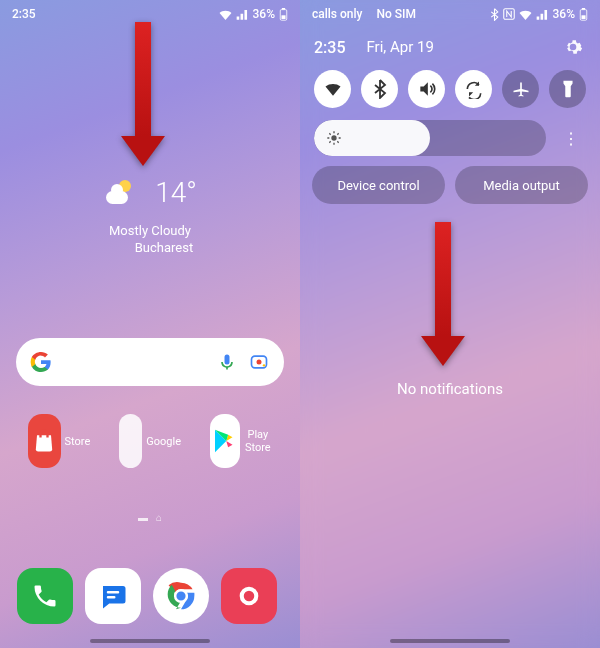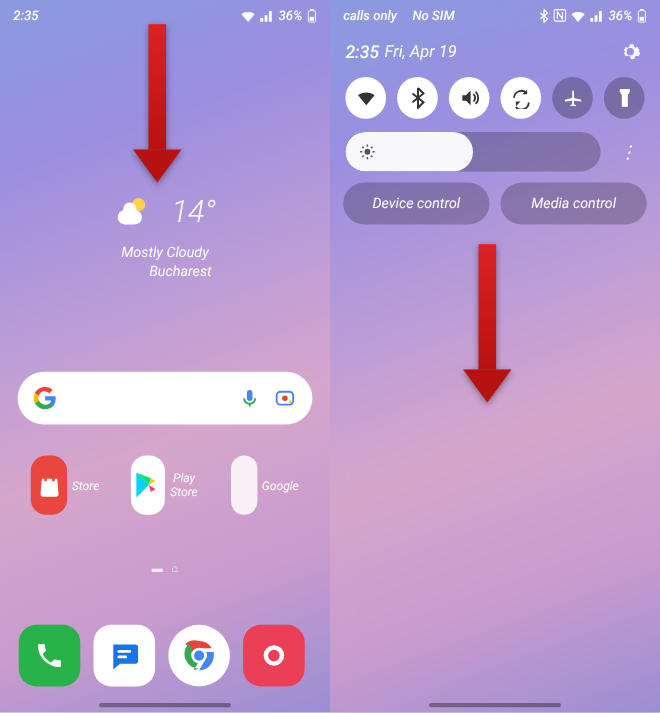--- a/index.html
+++ b/index.html
@@ -1,21 +1,20 @@
 <!DOCTYPE html>
 <html><head>
 <meta charset="utf-8">
 <style>
   * { box-sizing: border-box; margin: 0; padding: 0; }
   html, body { width: 600px; height: 648px; overflow: hidden; font-family: -apple-system, Roboto, Arial, sans-serif; }
   body { display: flex; background: #fff; }
   .screen {
     width: 300px; height: 648px; position: relative; overflow: hidden;
     background: linear-gradient(160deg, #8a9be0 0%, #9b8ee0 20%, #b89bd8 40%, #d6a6cc 60%, #c99bce 80%, #9a8ed3 100%);
-    font-style: italic;
   }
   .screen2 { filter: none; }
   .screen2 .blurbg {
     position: absolute; inset: 0;
     background: linear-gradient(160deg, #8a9be0 0%, #9b8ee0 20%, #b89bd8 40%, #d6a6cc 60%, #c99bce 80%, #9a8ed3 100%);
     filter: blur(10px);
   }
   
   .status-bar {
     position: absolute; top: 0; left: 0; right: 0;
@@ -78,21 +77,21 @@
     width:0; height:0; border-left:22px solid transparent; border-right:22px solid transparent;
     border-top:30px solid #b81111; margin-left:-14px;
   }
   .arrow-shadow { filter: drop-shadow(0 2px 3px rgba(0,0,0,0.4)); }
   
   .panel-top {
     position:absolute; top:0; left:0; right:0; padding-top:30px; color:#fff;
   }
   .panel-head { display:flex; align-items:center; padding:0 14px; height:34px; }
   .panel-time { font-size:16px; font-weight:500; }
-  .panel-date { font-size:15px; margin-left:5px; }
+  .panel-date { font-size:15px; margin-left:21px; }
   .panel-gear { margin-left:auto; width:26px; height:26px; display:flex; align-items:center; justify-content:center; }
   .qs-row { display:flex; gap:10px; padding:6px 14px 10px; }
   .qs { width:38px; height:38px; border-radius:50%; background:#fff; display:flex; align-items:center; justify-content:center; color:#333; }
   .qs.off { background:rgba(0,0,0,0.25); color:#fff; }
   .bright-row { display:flex; align-items:center; gap:10px; padding:2px 14px 10px; }
   .bright-slider {
     flex:1; height:36px; background:rgba(0,0,0,0.22); border-radius:20px; position:relative; overflow:hidden;
   }
   .bright-fill {
     position:absolute; left:0; top:0; bottom:0; width:50%; background:rgba(255,255,255,0.95);
@@ -184,44 +183,44 @@
   <div class="apps-row1">
     <div class="app store">
       <div class="icn">
         <svg width="28" height="28" viewBox="0 0 24 24">
             <path fill="#fff" d="M6 7h12l1 12a2 2 0 01-2 2H7a2 2 0 01-2-2L6 7z"></path>
             <path fill="none" stroke="#e9463e" stroke-width="2" d="M9 9V6a3 3 0 016 0v3"></path>
           </svg>
       </div>
       <div class="lab">Store</div>
     </div>
-    <div class="app play">
-      <div class="icn">
-        <svg width="30" height="30" viewBox="0 0 24 24">
-            <path fill="#00D1FF" d="M4 3v18l9-9z"></path>
-            <path fill="#FFCE00" d="M13 12l5-3-3.5-2L13 12z"></path>
-            <path fill="#FF3D71" d="M13 12l1.5 5L18 15z"></path>
-            <path fill="#00E676" d="M4 3l10.5 4L13 12 4 3z"></path>
-          </svg>
-      </div>
-      <div class="lab">Play Store</div>
-    </div>
     <div class="app folder">
       <div class="icn">
         <div class="mini" style="background:#ea4335"></div>
           <div class="mini" style="background:#4285f4"></div>
           <div class="mini" style="background:#34a853"></div>
         <div class="mini" style="background:#fbbc05"></div>
           <div class="mini" style="background:#ea4335"></div>
           <div class="mini" style="background:#4285f4"></div>
         <div class="mini" style="background:#34a853"></div>
           <div class="mini" style="background:#fbbc05"></div>
           <div class="mini" style="background:#ea4335"></div>
       </div>
       <div class="lab">Google</div>
+    </div>
+    <div class="app play">
+      <div class="icn">
+        <svg width="30" height="30" viewBox="0 0 24 24">
+            <path fill="#00D1FF" d="M4 3v18l9-9z"></path>
+            <path fill="#FFCE00" d="M13 12l5-3-3.5-2L13 12z"></path>
+            <path fill="#FF3D71" d="M13 12l1.5 5L18 15z"></path>
+            <path fill="#00E676" d="M4 3l10.5 4L13 12 4 3z"></path>
+          </svg>
+      </div>
+      <div class="lab">Play Store</div>
     </div>
   </div>
 
   <div class="page-ind">
     <span>▬</span>
     <span>⌂</span>
   </div>
 
   <div class="dock">
     <div class="app phone">
@@ -363,24 +362,25 @@
                 <line x1="17" y1="7" x2="19" y2="5"></line>
                 <line x1="5" y1="19" x2="7" y2="17"></line>
               </g>
             </svg>
         </div>
       </div>
       <div class="bright-more">⋮</div>
     </div>
     <div class="btn-row">
       <div class="pillbtn">Device control</div>
-      <div class="pillbtn">Media control</div>
+      <div class="pillbtn">Media output</div>
     </div>
   </div>
 
   <div class="arrow arrow-shadow" style="top:222px">
     <div class="arrow-shaft" style="height:114px"></div>
     <div class="arrow-head"></div>
   </div>
 
+  <div class="no-notif">No notifications</div>
 
   <div class="navbar"></div>
 </div>
 
 </body></html>

